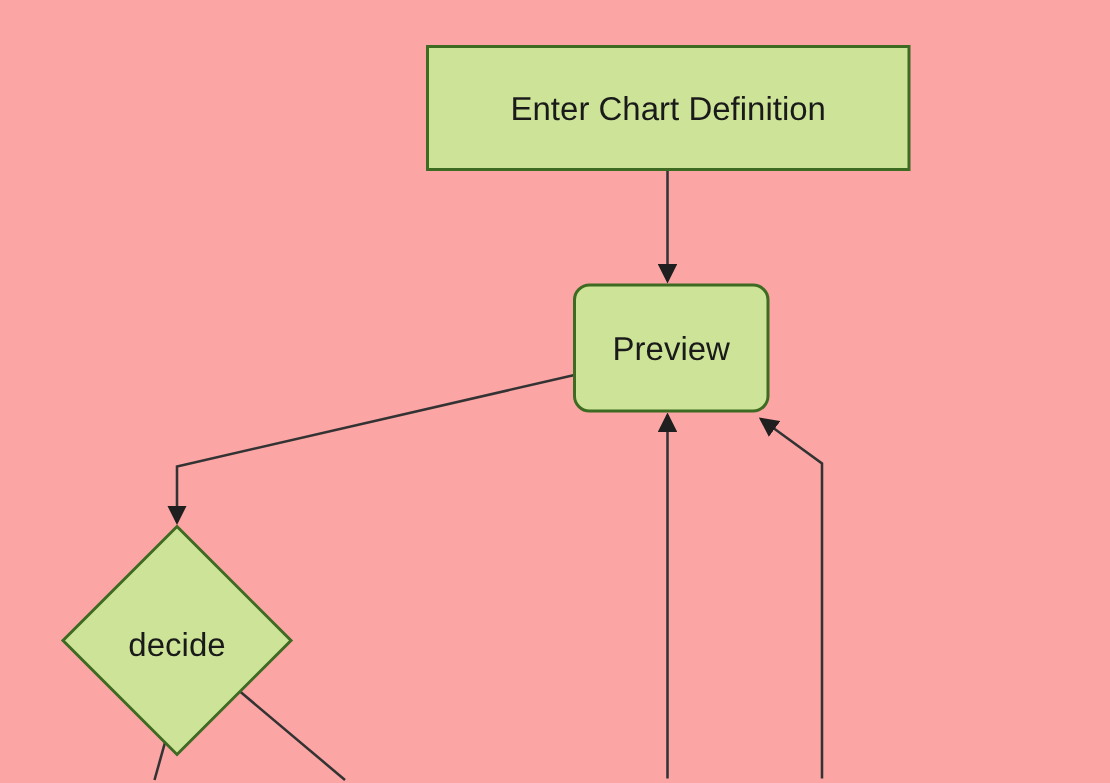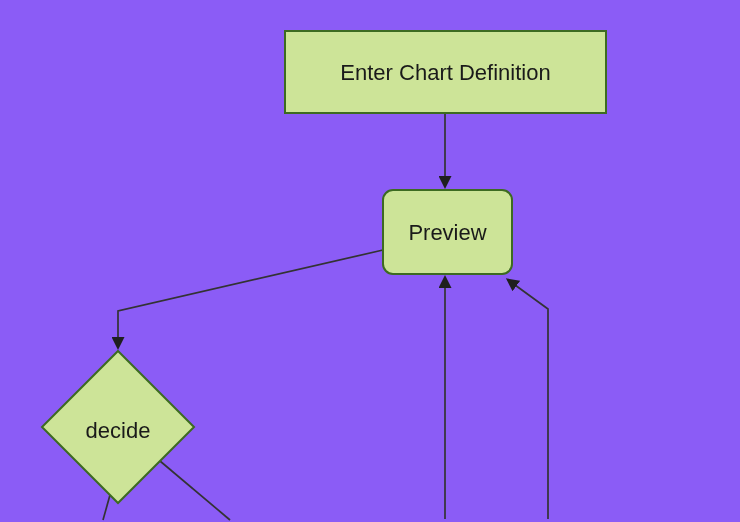--- a/index.html
+++ b/index.html
@@ -7,21 +7,21 @@
     padding: 0;
     background: #ffffff;
     width: 740px;
     height: 522px;
     overflow: hidden;
   }
   .diagram-canvas {
     position: relative;
     width: 740px;
     height: 522px;
-    background: #8b5cf6;
+    background: #fca5a5;
   }
   svg { display: block; }
   .node-label {
     font-family: "Liberation Sans", "DejaVu Sans", sans-serif;
     font-size: 22px;
   }
   .edge-path {
     fill: none;
     stroke-width: 1.7px;
   }

